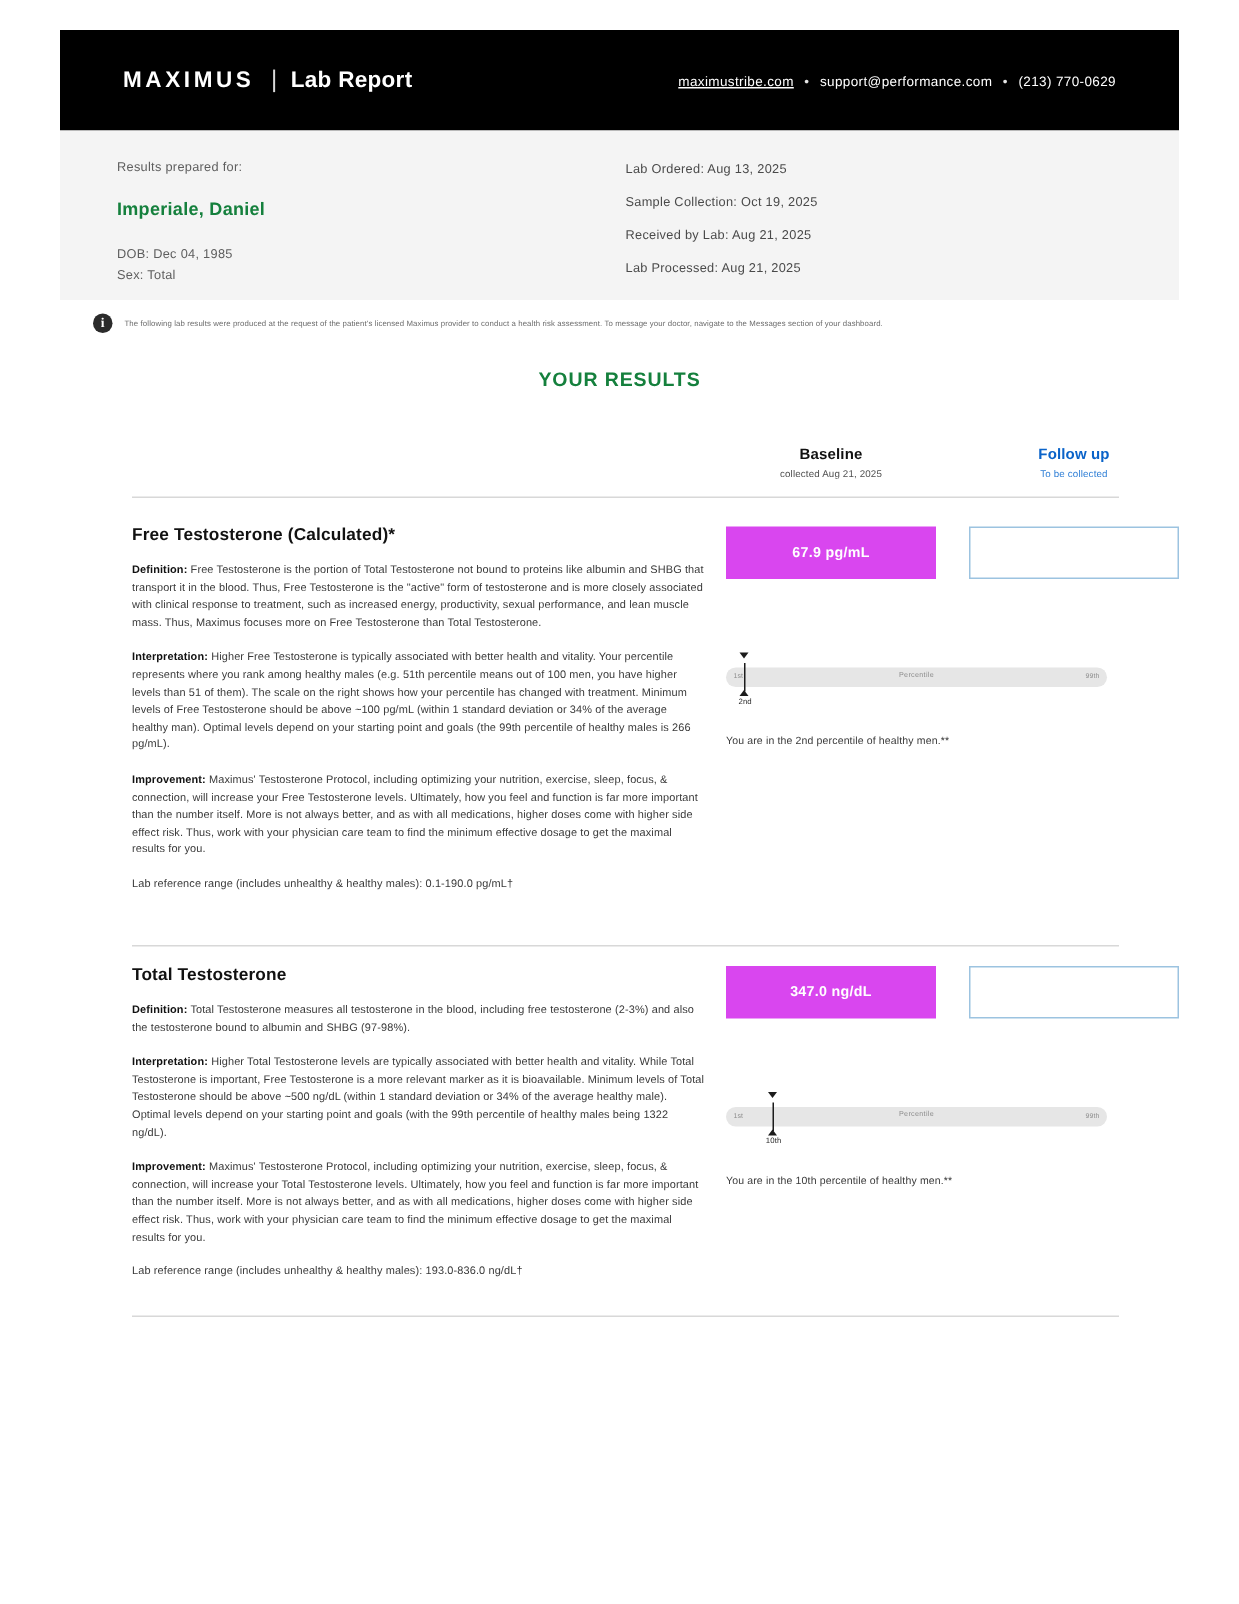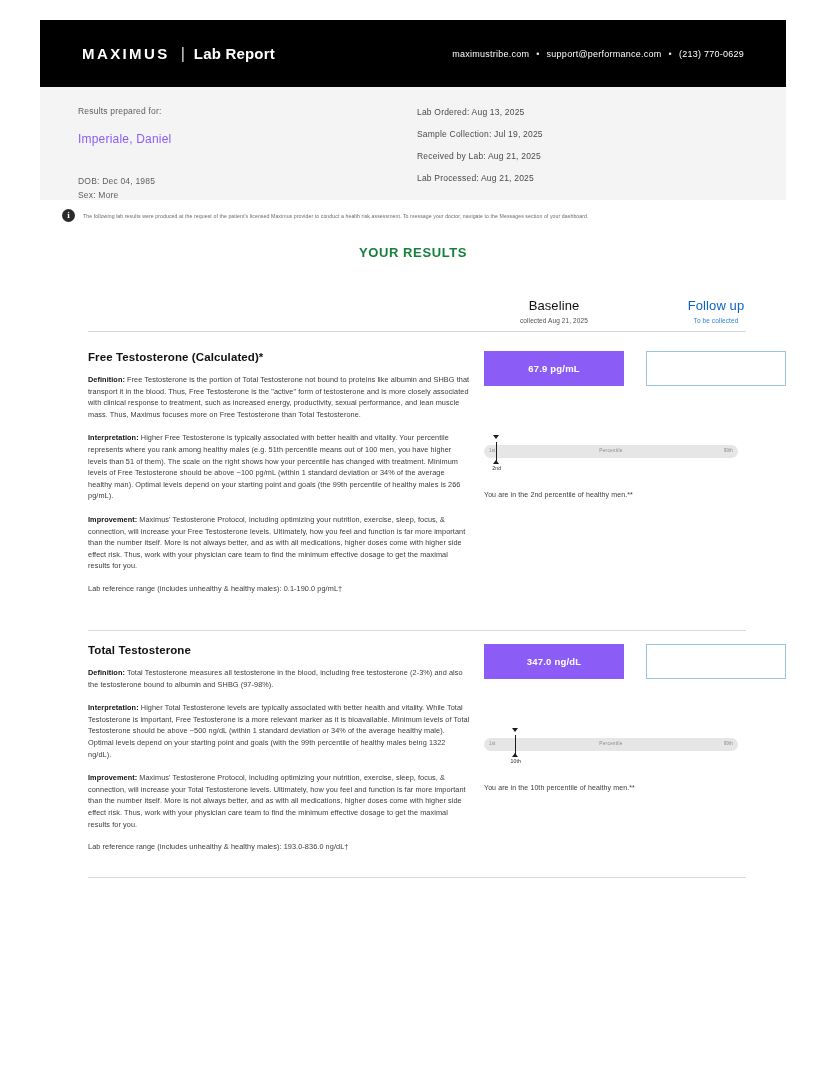--- a/index.html
+++ b/index.html
@@ -56,44 +56,45 @@
     font-size: 9px;
     letter-spacing: .25px;
     display: flex;
     align-items: center;
     gap: 7px;
     white-space: nowrap;
   }
   .header-contact a,
   .header-contact .site {
     color: #ffffff;
+    text-decoration: underline;
   }
   .dotsep { font-size: 9px; opacity: .9; }
 
   
   .info-panel {
     position: absolute;
     left: 40px; top: 87px;
     width: 746px; height: 113px;
     background: #f4f4f4;
   }
   .info-left { position: absolute; left: 38px; top: 19px; }
   .info-right { position: absolute; left: 377px; top: 20px; }
   .prepared-for {
     font-size: 8.5px;
     color: #5e5e5e;
     letter-spacing: .2px;
     margin-bottom: 16px;
   }
   .patient-name {
     font-size: 12px;
-    font-weight: 400;
-    color: #8b5cf6;
-    letter-spacing: .2px;
-    margin-bottom: 28px;
+    font-weight: 700;
+    color: #15803d;
+    letter-spacing: .2px;
+    margin-bottom: 16px;
   }
   .info-meta {
     font-size: 8.5px;
     color: #5e5e5e;
     line-height: 14px;
     letter-spacing: .2px;
   }
   .info-date {
     font-size: 8.5px;
     color: #4a4a4a;
@@ -147,22 +148,22 @@
   
   .col-headers {
     position: absolute;
     left: 484px; top: 298px;
     width: 302px;
     display: flex;
   }
   .col-head { width: 140px; text-align: center; }
   .col-head + .col-head { margin-left: 22px; }
   .col-head-title {
-    font-size: 13px;
-    font-weight: 400;
+    font-size: 10px;
+    font-weight: 700;
     color: #111111;
     letter-spacing: .1px;
   }
   .col-head-title.blue { color: #0a63c9; }
   .col-head-sub {
     margin-top: 4px;
     font-size: 6.5px;
     color: #4f4f4f;
     letter-spacing: .1px;
   }
@@ -204,21 +205,21 @@
     font-size: 7.3px;
     color: #3a3a3a;
     letter-spacing: .08px;
     margin-top: 4px;
   }
 
   
   .value-row { display: flex; }
   .value-box {
     width: 140px; height: 35px;
-    background: #8b5cf6;
+    background: #d946ef;
     color: #ffffff;
     display: flex;
     align-items: center;
     justify-content: center;
     font-size: 9.5px;
     font-weight: 700;
     letter-spacing: .2px;
   }
   .value-box.empty {
     background: #ffffff;
@@ -316,25 +317,25 @@
       <span class="dotsep">•</span>
       <span>(213) 770-0629</span>
     </div>
   </div>
 
   <div class="info-panel">
     <div class="info-left">
       <div class="prepared-for">Results prepared for:</div>
       <div class="patient-name">Imperiale, Daniel</div>
       <div class="info-meta">DOB: Dec 04, 1985</div>
-      <div class="info-meta">Sex: More</div>
+      <div class="info-meta">Sex: Total</div>
     </div>
     <div class="info-right">
       <div class="info-date">Lab Ordered: Aug 13, 2025</div>
-      <div class="info-date">Sample Collection: Jul 19, 2025</div>
+      <div class="info-date">Sample Collection: Oct 19, 2025</div>
       <div class="info-date">Received by Lab: Aug 21, 2025</div>
       <div class="info-date">Lab Processed: Aug 21, 2025</div>
     </div>
   </div>
 
   <div class="disclaimer">
     <div class="info-icon">i</div>
     <div class="disclaimer-text">The following lab results were produced at the request of the patient's licensed Maximus provider to conduct a health risk assessment. To message your doctor, navigate to the Messages section of your dashboard.</div>
   </div>
 

